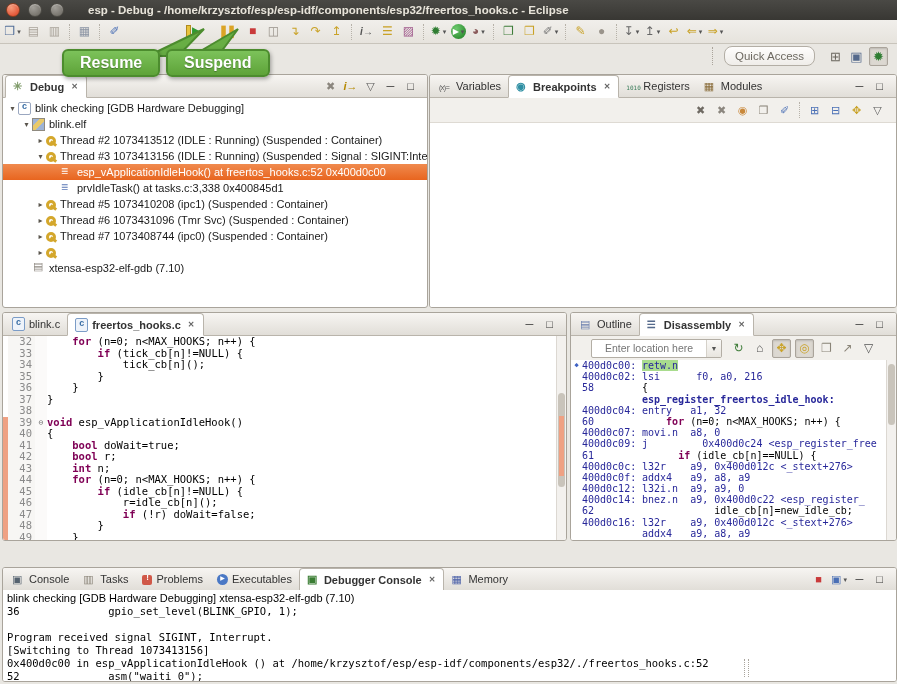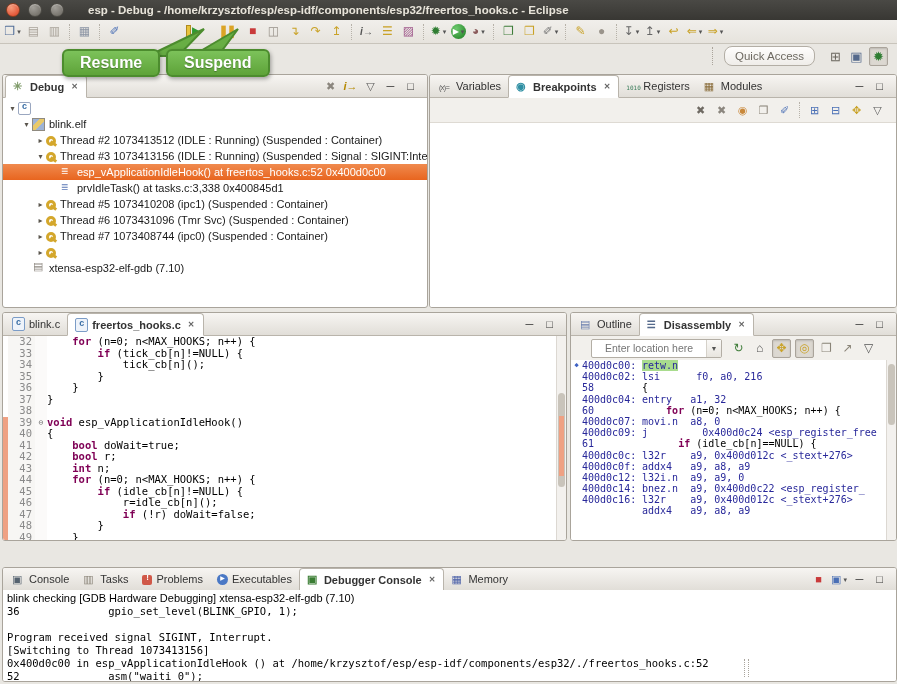--- a/index.html
+++ b/index.html
@@ -205,20 +205,21 @@
           <span class="tbi txt" style="color: rgb(181, 137, 0);">i→</span>
           <span class="tbi" style="color: rgb(85, 85, 85);">▽</span>
           <span class="tbi" style="color: rgb(51, 51, 51);">─</span>
           <span class="tbi" style="color: rgb(51, 51, 51);">□</span>
         </div>
       </div>
     <div class="tree" id="debug-tree">
         <div class="trow" style="padding-left: 4px;">
           <span class="exp">▾</span>
           <span class="ni ni-c-app-icon"></span>
+          <span>blink checking [GDB Hardware Debugging]</span>
         </div>
         <div class="trow" style="padding-left: 18px;">
           <span class="exp">▾</span>
           <span class="ni ni-binary-icon"></span>
           <span>blink.elf</span>
         </div>
         <div class="trow" style="padding-left: 32px;">
           <span class="exp">▸</span>
           <span class="ni ni-thread-icon"></span>
           <span>Thread #2 1073413512 (IDLE : Running) (Suspended : Container)</span>
@@ -377,29 +378,31 @@
           <span class="tbi pressed" style="color: rgb(201, 162, 39);">◎</span>
           <span class="tbi" style="color: rgb(138, 132, 120);">❐</span>
           <span class="tbi" style="color: rgb(138, 132, 120);">↗</span>
           <span class="tbi" style="color: rgb(85, 85, 85);">▽</span>
         </span>
     </div>
     <div class="disarea" id="disasm-content">
         <div class="dline"><span class="dpc">◆</span><span class="daddr">400d0c00:</span><span class="dtext cur">retw.n</span></div>
         <div class="dline"><span class="dpc"></span><span class="daddr">400d0c02:</span><span class="dtext">lsi      f0, a0, 216</span></div>
         <div class="dline"><span class="dpc"></span><span class="daddr">58</span><span class="dsrc"><span>{</span></span></div>
+        <div class="dline"><span class="dpc"></span><span class="daddr"></span><span class="dlabel">esp_register_freertos_idle_hook:</span></div>
         <div class="dline"><span class="dpc"></span><span class="daddr">400d0c04:</span><span class="dtext">entry   a1, 32</span></div>
         <div class="dline"><span class="dpc"></span><span class="daddr">60</span><span class="dsrc"><span>    </span><span class="kw">for</span><span> (n=0; n&lt;MAX_HOOKS; n++) {</span></span></div>
         <div class="dline"><span class="dpc"></span><span class="daddr">400d0c07:</span><span class="dtext">movi.n  a8, 0</span></div>
         <div class="dline"><span class="dpc"></span><span class="daddr">400d0c09:</span><span class="dtext">j         0x400d0c24 &lt;esp_register_free</span></div>
         <div class="dline"><span class="dpc"></span><span class="daddr">61</span><span class="dsrc"><span>      </span><span class="kw">if</span><span> (idle_cb[n]==NULL) {</span></span></div>
         <div class="dline"><span class="dpc"></span><span class="daddr">400d0c0c:</span><span class="dtext">l32r    a9, 0x400d012c &lt;_stext+276&gt;</span></div>
         <div class="dline"><span class="dpc"></span><span class="daddr">400d0c0f:</span><span class="dtext">addx4   a9, a8, a9</span></div>
         <div class="dline"><span class="dpc"></span><span class="daddr">400d0c12:</span><span class="dtext">l32i.n  a9, a9, 0</span></div>
         <div class="dline"><span class="dpc"></span><span class="daddr">400d0c14:</span><span class="dtext">bnez.n  a9, 0x400d0c22 &lt;esp_register_</span></div>
+        <div class="dline"><span class="dpc"></span><span class="daddr">62</span><span class="dsrc"><span>            idle_cb[n]=new_idle_cb;</span></span></div>
         <div class="dline"><span class="dpc"></span><span class="daddr">400d0c16:</span><span class="dtext">l32r    a9, 0x400d012c &lt;_stext+276&gt;</span></div>
         <div class="dline"><span class="dpc"></span><span class="daddr"></span><span class="dtext">addx4   a9, a8, a9</span></div>
       </div>
     <div class="sb" style="top:47px;">
         <div class="thumb" style="top:2%;height:34%;"></div>
       </div>
   </div>
 
   <div class="panel" id="console-panel">
     <div class="tabbar" id="console-tabbar">

